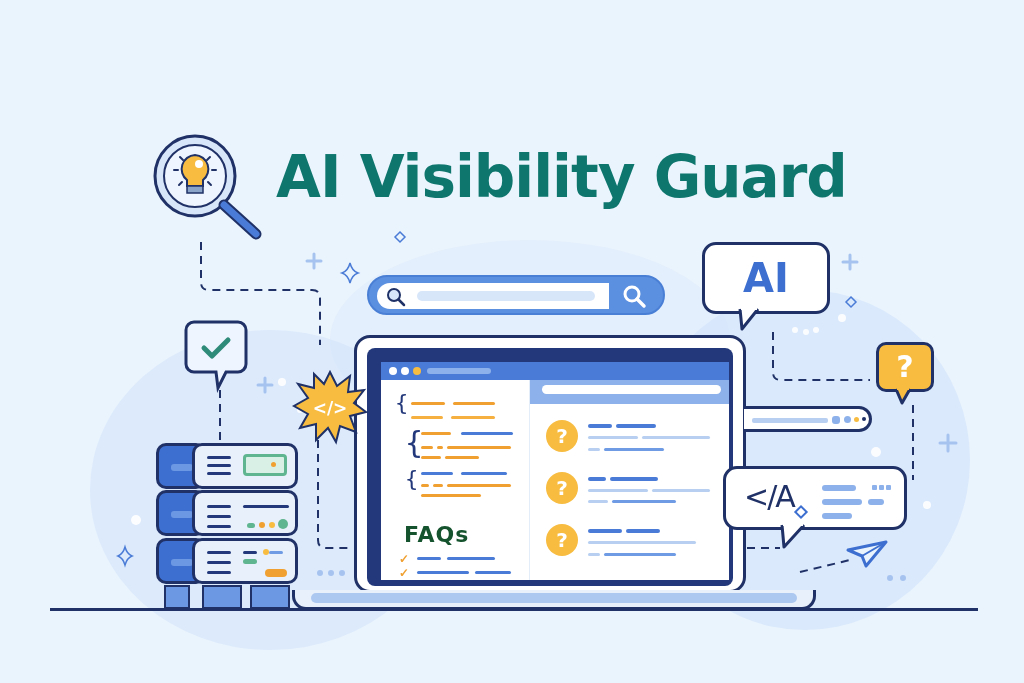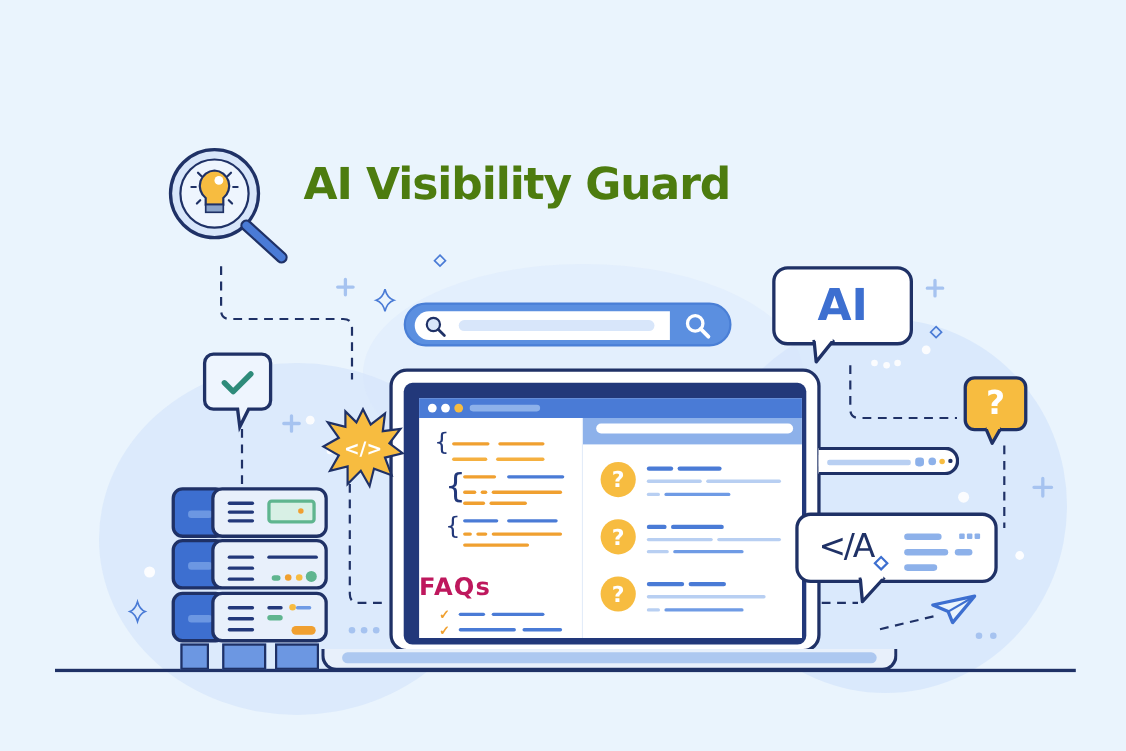--- a/index.html
+++ b/index.html
@@ -1,36 +1,36 @@
 <!DOCTYPE html>
 <html><head>
 <meta charset="utf-8">
 <style>
   *{box-sizing:border-box;margin:0;padding:0}
   html,body{width:1024px;height:683px;overflow:hidden}
   body{background:#eaf4fd;font-family:"Liberation Sans",sans-serif;position:relative}
   .abs{position:absolute}
   .blob{position:absolute;border-radius:50%;background:#d6e6fb}
-  .title{position:absolute;left:276px;top:148px;font-family:"DejaVu Sans",sans-serif;font-weight:bold;font-size:40px;color:#4d7c0f;letter-spacing:-1px;line-height:1}
+  .title{position:absolute;left:276px;top:148px;font-family:"DejaVu Sans",sans-serif;font-weight:bold;font-size:58px;color:#0f766e;letter-spacing:-1px;line-height:1}
   svg{position:absolute;overflow:visible}
   .searchbar{position:absolute;left:367px;top:275px;width:298px;height:40px;border-radius:20px;background:#5b8fe0;border:2px solid #4a7fd6}
   .searchbar .field{position:absolute;left:8px;top:6px;width:232px;height:26px;background:#fff;border-radius:13px 0 0 13px}
   .searchbar .ph{position:absolute;left:40px;top:8px;width:178px;height:10px;border-radius:5px;background:#d8e6fa}
   .laptop{position:absolute;left:354px;top:335px;width:392px;height:258px;border:3px solid #1f3166;border-radius:16px;background:#fff}
   .screen{position:absolute;left:10px;top:10px;right:10px;bottom:4px;background:#22387a;border-radius:8px}
   .win{position:absolute;left:14px;top:14px;width:348px;height:218px;background:#fff}
   .winbar{position:absolute;left:0;top:0;width:100%;height:18px;background:#4a7bd6}
   .dot{position:absolute;top:5px;width:8px;height:8px;border-radius:50%;background:#fff}
   .pane-r{position:absolute;left:148px;top:18px;right:0;bottom:0;background:#fff;border-left:1px solid #e3ecf9}
   .pane-r .hdr{position:absolute;left:0;top:0;right:0;height:24px;background:#8db1ea}
   .pane-r .hdr i{position:absolute;left:12px;top:5px;right:8px;height:9px;border-radius:5px;background:#fff}
   .ln{position:absolute;height:3px;border-radius:2px}
   .o{background:#f0a030}.b{background:#4a7bd6}.lb{background:#b8cff2}
   .brace{position:absolute;color:#22387a;font-family:"DejaVu Sans Mono",monospace;font-size:22px;line-height:1}
-  .faq-title{position:absolute;left:0;top:160px;font-family:"DejaVu Sans",sans-serif;font-size:22px;font-weight:bold;color:#be185d;letter-spacing:1px}
+  .faq-title{position:absolute;left:23px;top:160px;font-family:"DejaVu Sans",sans-serif;font-size:22px;font-weight:bold;color:#14532d;letter-spacing:1px}
   .chk{position:absolute;color:#f0a030;font-size:12px;font-weight:bold}
   .qcirc{position:absolute;width:32px;height:32px;border-radius:50%;background:#f7bc40;color:#fff;font-weight:bold;font-size:20px;text-align:center;line-height:32px;font-family:"DejaVu Sans",sans-serif}
   .base{position:absolute;left:292px;top:590px;width:524px;height:20px;border:3px solid #1f3166;border-top:none;border-radius:0 0 14px 14px;background:#e8f0fb}
   .base i{position:absolute;left:16px;right:16px;top:3px;height:10px;border-radius:5px;background:#adc8f0}
   .notch{position:absolute;left:490px;top:590px;width:100px;height:8px;background:#22387a;border-radius:0 0 8px 8px}
   .ground{position:absolute;left:50px;top:608px;width:928px;height:3px;background:#1f3166}
   .server{position:absolute;left:156px;width:142px;height:46px}
   .server .side{position:absolute;left:0;top:0;width:50px;height:46px;background:#3d6fd0;border:3px solid #1f3166;border-radius:10px}
   .server .side i{position:absolute;left:12px;top:18px;width:22px;height:7px;border-radius:3px;background:#6c97e2}
   .server .face{position:absolute;left:36px;top:0;width:106px;height:46px;background:#e8f0fb;border:3px solid #1f3166;border-radius:10px}

